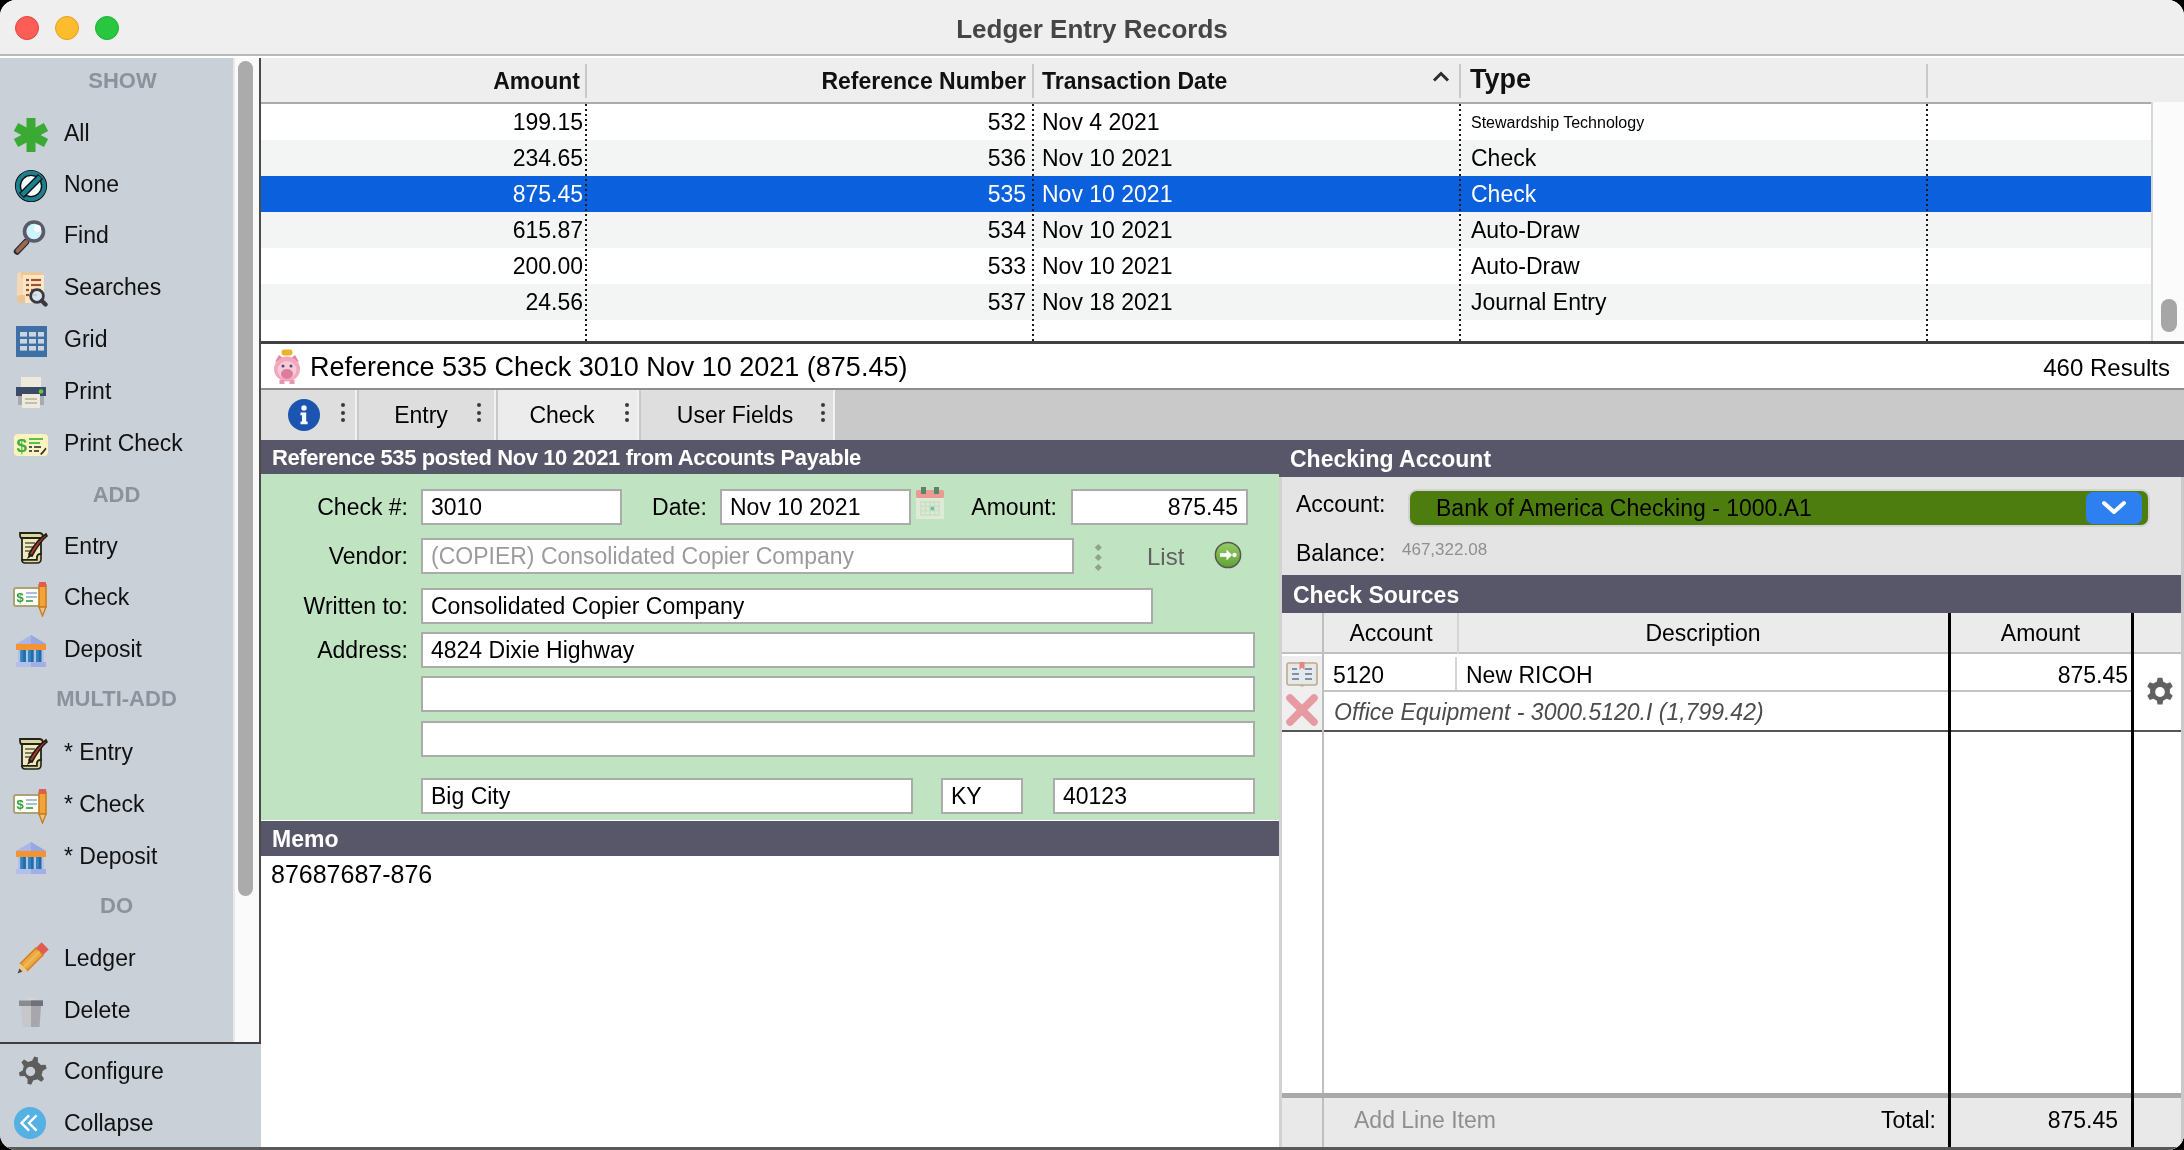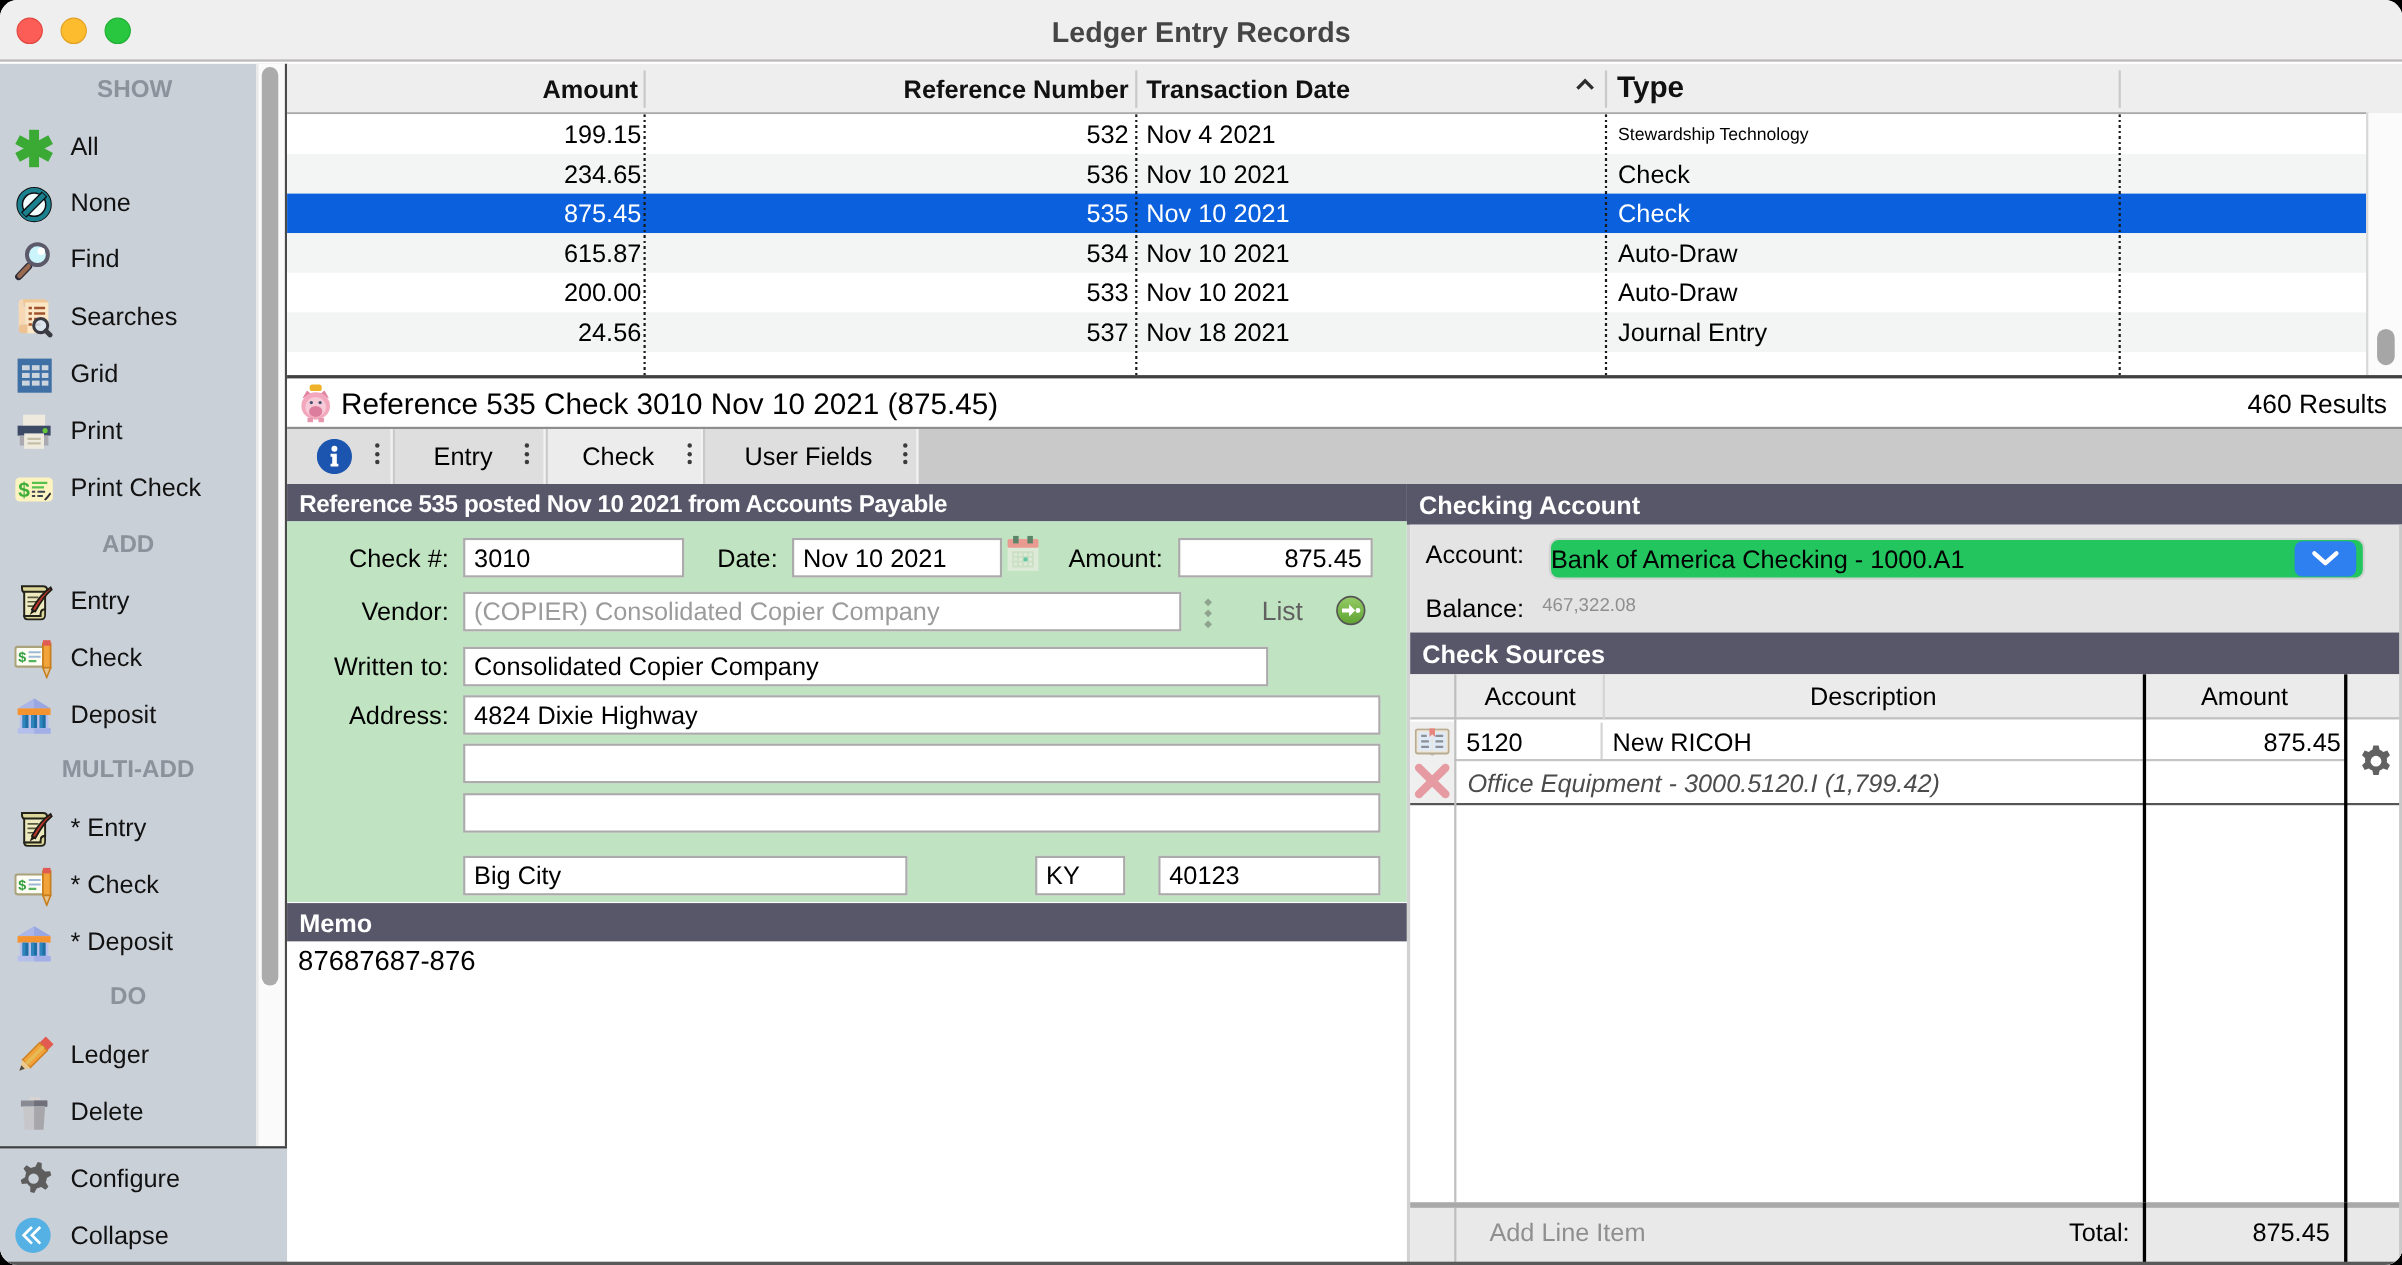--- a/index.html
+++ b/index.html
@@ -412,32 +412,32 @@
       <rect x="6" y="12.2" width="8" height="3.6" fill="#fff"></rect>
       <path d="M12.5 8.5 L18 14 L12.5 19.5 Z" fill="#fff"></path>
       <circle cx="20.5" cy="14" r="2.2" fill="#fff"></circle>
     </svg>
 <div class="abs glabel" style="left:258px;top:588px;width:150px;">Written to:</div>
 <div class="abs ginput" style="left:421px;top:588px;width:732px;">Consolidated Copier Company</div>
 <div class="abs glabel" style="left:258px;top:632px;width:150px;">Address:</div>
 <div class="abs ginput" style="left:421px;top:632px;width:834px;">4824 Dixie Highway</div>
 <div class="abs ginput" style="left:421px;top:676px;width:834px;"></div>
 <div class="abs ginput" style="left:421px;top:721px;width:834px;"></div>
-<div class="abs ginput" style="left:421px;top:778px;width:404px;">Big City</div>
+<div class="abs ginput" style="left:421px;top:778px;width:492px;">Big City</div>
 <div class="abs ginput" style="left:941px;top:778px;width:82px;">KY</div>
 <div class="abs ginput" style="left:1053px;top:778px;width:202px;">40123</div>
 <div class="abs" id="memobar"><span style="margin-left:11px;">Memo</span></div>
 <div class="abs" id="memobody"></div>
 <div class="abs" style="left:271px;top:860px;font-size:25px;color:#000;">87687687-876</div>
 
 <div class="abs" id="rpanel"></div>
 <div class="abs" id="dkbar2"><span style="margin-left:11px;">Checking Account</span></div>
 <div class="abs" id="graysec"></div>
 <div class="abs" style="left:1296px;top:491px;font-size:23px;color:#000;">Account:</div>
-<div class="abs" style="left:1408px;top:489px;width:742px;height:38px;background:#22c55e;border:2px solid #d2d2d2;border-radius:9px;font-size:23px;line-height:34px;padding-left:0;">Bank of America Checking - 1000.A1</div>
+<div class="abs" style="left:1408px;top:489px;width:742px;height:38px;background:#4d7c0f;border:2px solid #d2d2d2;border-radius:9px;font-size:23px;line-height:34px;padding-left:26px;">Bank of America Checking - 1000.A1</div>
 <div class="abs" style="left:2086px;top:492px;width:56px;height:32px;background:#2e7ff0;border-radius:7px;"></div>
 <svg class="abs" style="left:2100px;top:500px;width:28px;height:16px;" viewBox="0 0 28 16">
       <path d="M4 3 L14 12 L24 3" fill="none" stroke="#fff" stroke-width="4" stroke-linecap="round" stroke-linejoin="round"></path>
     </svg>
 <div class="abs" style="left:1296px;top:540px;font-size:23px;color:#000;">Balance:</div>
 <div class="abs" style="left:1402px;top:540px;font-size:17px;color:#8f8f8f;">467,322.08</div>
 <div class="abs" id="dkbar3"><span style="margin-left:11px;">Check Sources</span></div>
 <div class="abs" id="srchead"></div>
 <div class="abs" style="left:1324px;top:620px;width:134px;text-align:center;font-size:23px;">Account</div>
 <div class="abs" style="left:1458px;top:620px;width:490px;text-align:center;font-size:23px;">Description</div>

